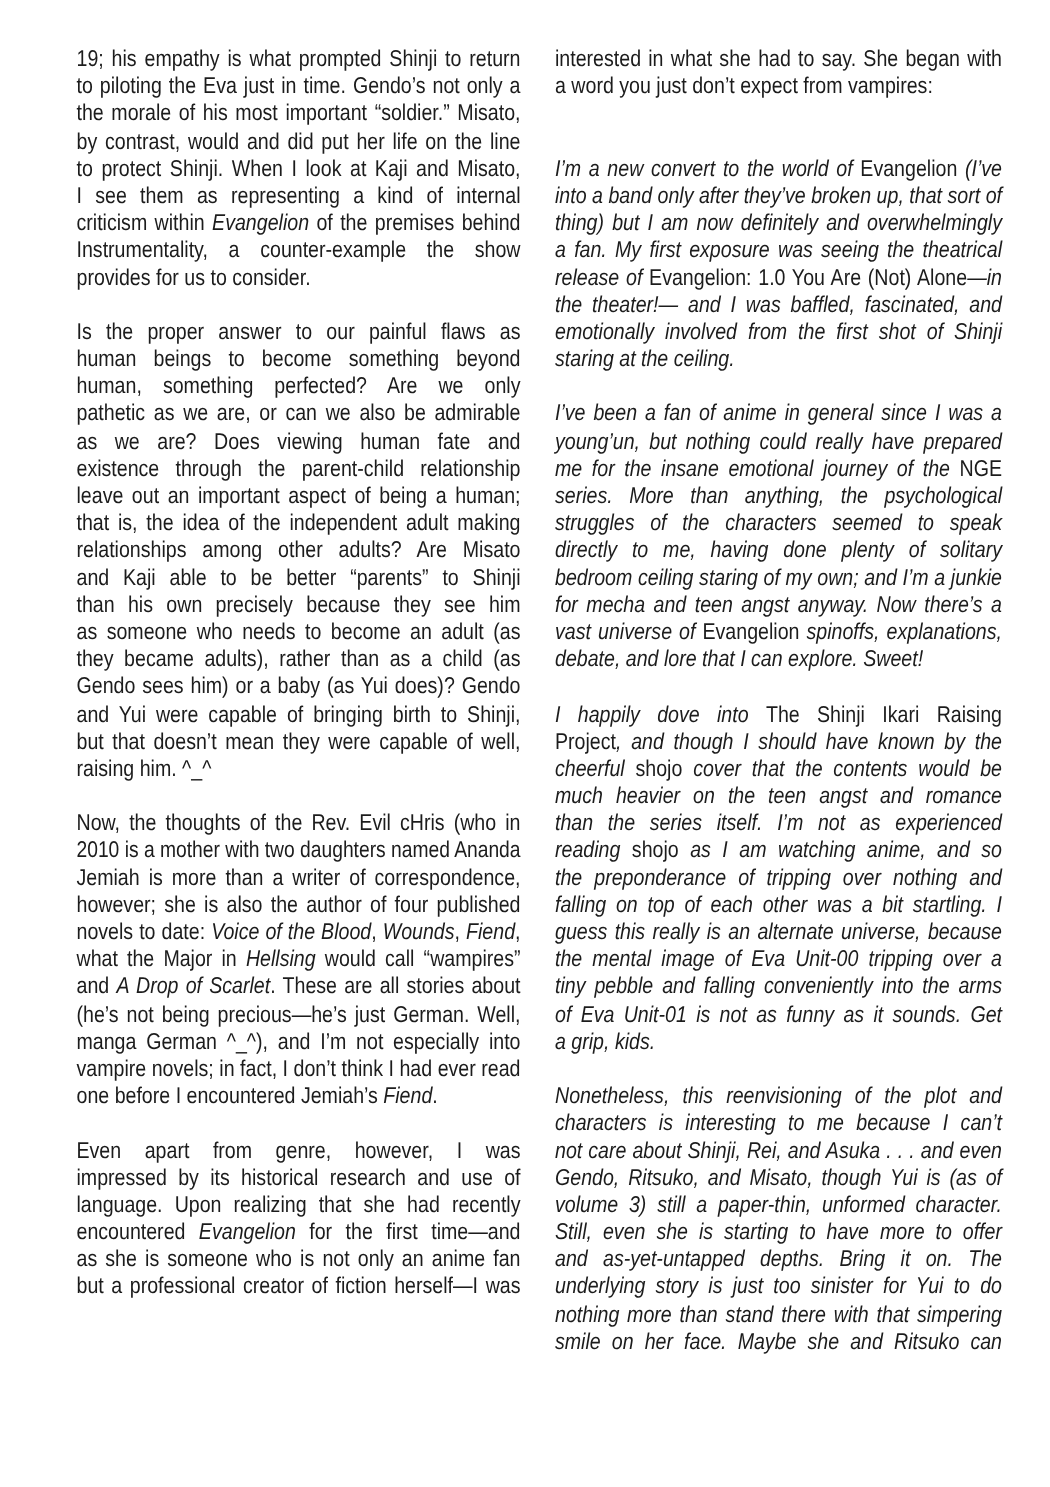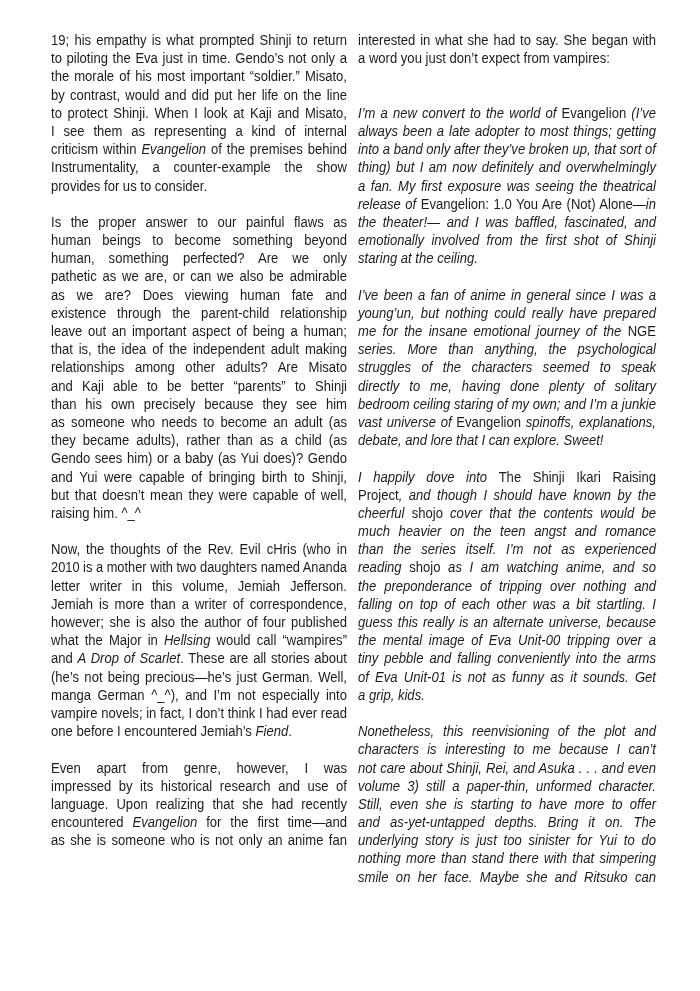--- a/index.html
+++ b/index.html
@@ -7,21 +7,21 @@
   .page { position: absolute; left: 0; top: 0; width: 700px; height: 991px; background: #fff; }
   .col {
     position: absolute;
     top: 31px;
     font-family: "Liberation Sans", sans-serif;
     font-size: 15.2px;
     line-height: 18.2px;
     color: #1c1c1c;
   }
   .col-left { left: 51px; width: 296px; }
-  .col-right { left: 358px; width: 298px; }
+  .col-right { left: 370px; width: 298px; }
   .line {
     display: block;
     height: 18.2px;
     white-space: nowrap;
     overflow: visible;
   }
   .line .inner {
     display: inline-block;
     transform-origin: 0 0;
     white-space: nowrap;
@@ -63,66 +63,67 @@
         <div class="line"><span class="inner" style="word-spacing: 3.97833px; transform: scaleX(0.859996);"><span class="up">they became adults), rather than as a child (as</span></span></div>
         <div class="line"><span class="inner" style="word-spacing: 1.12657px; transform: scaleX(0.859996);"><span class="up">Gendo sees him) or a baby (as Yui does)? Gendo</span></span></div>
         <div class="line"><span class="inner" style="word-spacing: 3.48029px; transform: scaleX(0.859996);"><span class="up">and Yui were capable of bringing birth to Shinji,</span></span></div>
         <div class="line"><span class="inner" style="word-spacing: 2.3924px; transform: scaleX(0.859996);"><span class="up">but that doesn’t mean they were capable of well,</span></span></div>
         <div class="line"><span class="inner" style="transform: scaleX(0.86);"><span class="up">raising him. ^_^</span></span></div>
       </div>
       <div class="blank"></div>
       <div>
         <div class="line"><span class="inner" style="word-spacing: 2.82102px; transform: scaleX(0.859996);"><span class="up">Now, the thoughts of the Rev. Evil cHris (who in</span></span></div>
         <div class="line"><span class="inner" style="transform: scaleX(0.844771);"><span class="up">2010 is a mother with two daughters named Ananda</span></span></div>
-        <div class="line"><span class="inner" style="word-spacing: 7.32788px; transform: scaleX(0.859996);"><span class="up">letter writer in this volume, Jemiah Jefferson.</span></span></div>
         <div class="line"><span class="inner" style="word-spacing: 2.74086px; transform: scaleX(0.859996);"><span class="up">Jemiah is more than a writer of correspondence,</span></span></div>
         <div class="line"><span class="inner" style="word-spacing: 2.18146px; transform: scaleX(0.859996);"><span class="up">however; she is also the author of four published</span></span></div>
+        <div class="line"><span class="inner" style="word-spacing: 0.449037px; transform: scaleX(0.860074);"><span class="up">novels to date: </span><span class="it">Voice of the Blood</span><span class="up">, </span><span class="it">Wounds</span><span class="up">, </span><span class="it">Fiend</span><span class="up">,</span></span></div>
         <div class="line"><span class="inner" style="word-spacing: 2.86363px; transform: scaleX(0.859996);"><span class="up">what the Major in </span><span class="it">Hellsing</span><span class="up"> would call “wampires”</span></span></div>
         <div class="line"><span class="inner" style="word-spacing: 1.37831px; transform: scaleX(0.859957);"><span class="up">and </span><span class="it">A Drop of Scarlet</span><span class="up">. These are all stories about</span></span></div>
         <div class="line"><span class="inner" style="word-spacing: 1.92945px; transform: scaleX(0.859996);"><span class="up">(he’s not being precious—he’s just German. Well,</span></span></div>
         <div class="line"><span class="inner" style="word-spacing: 3.3547px; transform: scaleX(0.860035);"><span class="up">manga German ^_^), and I’m not especially into</span></span></div>
         <div class="line"><span class="inner" style="word-spacing: 0.0592297px; transform: scaleX(0.859996);"><span class="up">vampire novels; in fact, I don’t think I had ever read</span></span></div>
         <div class="line"><span class="inner" style="transform: scaleX(0.86);"><span class="up">one before I encountered Jemiah’s </span><span class="it">Fiend</span><span class="up">.</span></span></div>
       </div>
       <div class="blank"></div>
       <div>
         <div class="line"><span class="inner" style="word-spacing: 14.0284px; transform: scaleX(0.859996);"><span class="up">Even apart from genre, however, I was</span></span></div>
         <div class="line"><span class="inner" style="word-spacing: 4.5489px; transform: scaleX(0.859996);"><span class="up">impressed by its historical research and use of</span></span></div>
         <div class="line"><span class="inner" style="word-spacing: 5.15601px; transform: scaleX(0.859996);"><span class="up">language. Upon realizing that she had recently</span></span></div>
         <div class="line"><span class="inner" style="word-spacing: 6.19033px; transform: scaleX(0.859996);"><span class="up">encountered </span><span class="it">Evangelion</span><span class="up"> for the first time—and</span></span></div>
         <div class="line"><span class="inner" style="word-spacing: 2.08423px; transform: scaleX(0.859996);"><span class="up">as she is someone who is not only an anime fan</span></span></div>
+        <div class="line"><span class="inner" style="word-spacing: 1.65381px; transform: scaleX(0.859996);"><span class="up">but a professional creator of fiction herself—I was</span></span></div>
       </div>
     </div>
   <div class="col col-right" id="col-right">
       <div>
         <div class="line"><span class="inner" style="word-spacing: 1.38324px; transform: scaleX(0.85999);"><span class="up">interested in what she had to say. She began with</span></span></div>
         <div class="line"><span class="inner" style="transform: scaleX(0.86);"><span class="up">a word you just don’t expect from vampires:</span></span></div>
       </div>
       <div class="blank"></div>
       <div class="blank"></div>
       <div>
         <div class="line"><span class="inner" style="word-spacing: 1.73046px; transform: scaleX(0.85999);"><span class="it">I’m a new convert to the world of </span><span class="up">Evangelion</span><span class="it"> (I’ve</span></span></div>
-        <div class="line"><span class="inner" style="word-spacing: 1.52098px; transform: scaleX(0.85999);"><span class="it">always been a late adopter to most things; getting</span></span></div>
         <div class="line"><span class="inner" style="word-spacing: 0.0355378px; transform: scaleX(0.85999);"><span class="it">into a band only after they’ve broken up, that sort of</span></span></div>
         <div class="line"><span class="inner" style="word-spacing: 2.10434px; transform: scaleX(0.860029);"><span class="it">thing) but I am now definitely and overwhelmingly</span></span></div>
         <div class="line"><span class="inner" style="word-spacing: 2.15966px; transform: scaleX(0.85999);"><span class="it">a fan. My first exposure was seeing the theatrical</span></span></div>
         <div class="line"><span class="inner" style="word-spacing: 1.01059px; transform: scaleX(0.85999);"><span class="it">release of </span><span class="up">Evangelion: 1.0 You Are (Not) Alone</span><span class="it">—in</span></span></div>
         <div class="line"><span class="inner" style="word-spacing: 3.42577px; transform: scaleX(0.860029);"><span class="it">the theater!— and I was baffled, fascinated, and</span></span></div>
         <div class="line"><span class="inner" style="word-spacing: 4.27845px; transform: scaleX(0.860029);"><span class="it">emotionally involved from the first shot of Shinji</span></span></div>
         <div class="line"><span class="inner" style="transform: scaleX(0.86);"><span class="it">staring at the ceiling.</span></span></div>
       </div>
       <div class="blank"></div>
       <div>
         <div class="line"><span class="inner" style="word-spacing: 1.95134px; transform: scaleX(0.85999);"><span class="it">I’ve been a fan of anime in general since I was a</span></span></div>
         <div class="line"><span class="inner" style="word-spacing: 3.00975px; transform: scaleX(0.85999);"><span class="it">young’un, but nothing could really have prepared</span></span></div>
         <div class="line"><span class="inner" style="word-spacing: 3.21239px; transform: scaleX(0.85999);"><span class="it">me for the insane emotional journey of the </span><span class="up">NGE</span></span></div>
         <div class="line"><span class="inner" style="word-spacing: 8.51795px; transform: scaleX(0.85999);"><span class="it">series. More than anything, the psychological</span></span></div>
         <div class="line"><span class="inner" style="word-spacing: 7.94204px; transform: scaleX(0.85999);"><span class="it">struggles of the characters seemed to speak</span></span></div>
         <div class="line"><span class="inner" style="word-spacing: 7.29184px; transform: scaleX(0.85999);"><span class="it">directly to me, having done plenty of solitary</span></span></div>
         <div class="line"><span class="inner" style="word-spacing: 0.138445px; transform: scaleX(0.85999);"><span class="it">bedroom ceiling staring of my own; and I’m a junkie</span></span></div>
+        <div class="line"><span class="inner" style="word-spacing: 2.33348px; transform: scaleX(0.85999);"><span class="it">for mecha and teen angst anyway. Now there’s a</span></span></div>
         <div class="line"><span class="inner" style="word-spacing: 1.2492px; transform: scaleX(0.860029);"><span class="it">vast universe of </span><span class="up">Evangelion</span><span class="it"> spinoffs, explanations,</span></span></div>
         <div class="line"><span class="inner" style="transform: scaleX(0.86);"><span class="it">debate, and lore that I can explore. Sweet!</span></span></div>
       </div>
       <div class="blank"></div>
       <div>
         <div class="line"><span class="inner" style="word-spacing: 9.21818px; transform: scaleX(0.85999);"><span class="it">I happily dove into </span><span class="up">The Shinji Ikari Raising</span></span></div>
         <div class="line"><span class="inner" style="word-spacing: 3.312px; transform: scaleX(0.85999);"><span class="up">Project</span><span class="it">, and though I should have known by the</span></span></div>
         <div class="line"><span class="inner" style="word-spacing: 4.14898px; transform: scaleX(0.85999);"><span class="it">cheerful </span><span class="up">shojo</span><span class="it"> cover that the contents would be</span></span></div>
         <div class="line"><span class="inner" style="word-spacing: 5.83871px; transform: scaleX(0.85999);"><span class="it">much heavier on the teen angst and romance</span></span></div>
         <div class="line"><span class="inner" style="word-spacing: 7.1713px; transform: scaleX(0.85999);"><span class="it">than the series itself. I’m not as experienced</span></span></div>
@@ -133,20 +134,21 @@
         <div class="line"><span class="inner" style="word-spacing: 3.63622px; transform: scaleX(0.85999);"><span class="it">the mental image of Eva Unit-00 tripping over a</span></span></div>
         <div class="line"><span class="inner" style="word-spacing: 2.70479px; transform: scaleX(0.85999);"><span class="it">tiny pebble and falling conveniently into the arms</span></span></div>
         <div class="line"><span class="inner" style="word-spacing: 2.99335px; transform: scaleX(0.85999);"><span class="it">of Eva Unit-01 is not as funny as it sounds. Get</span></span></div>
         <div class="line"><span class="inner" style="transform: scaleX(0.86);"><span class="it">a grip, kids.</span></span></div>
       </div>
       <div class="blank"></div>
       <div>
         <div class="line"><span class="inner" style="word-spacing: 5.96808px; transform: scaleX(0.85999);"><span class="it">Nonetheless, this reenvisioning of the plot and</span></span></div>
         <div class="line"><span class="inner" style="word-spacing: 5.36327px; transform: scaleX(0.85999);"><span class="it">characters is interesting to me because I can’t</span></span></div>
         <div class="line"><span class="inner" style="word-spacing: 0.466966px; transform: scaleX(0.85999);"><span class="it">not care about Shinji, Rei, and Asuka . . . and even</span></span></div>
+        <div class="line"><span class="inner" style="word-spacing: 2.68505px; transform: scaleX(0.85999);"><span class="it">Gendo, Ritsuko, and Misato, though Yui is (as of</span></span></div>
         <div class="line"><span class="inner" style="word-spacing: 4.14777px; transform: scaleX(0.85999);"><span class="it">volume 3) still a paper-thin, unformed character.</span></span></div>
         <div class="line"><span class="inner" style="word-spacing: 4.26518px; transform: scaleX(0.85999);"><span class="it">Still, even she is starting to have more to offer</span></span></div>
         <div class="line"><span class="inner" style="word-spacing: 7.65558px; transform: scaleX(0.85999);"><span class="it">and as-yet-untapped depths. Bring it on. The</span></span></div>
         <div class="line"><span class="inner" style="word-spacing: 3.70268px; transform: scaleX(0.85999);"><span class="it">underlying story is just too sinister for Yui to do</span></span></div>
         <div class="line"><span class="inner" style="word-spacing: 1.86104px; transform: scaleX(0.860029);"><span class="it">nothing more than stand there with that simpering</span></span></div>
         <div class="line"><span class="inner" style="word-spacing: 4.3745px; transform: scaleX(0.85999);"><span class="it">smile on her face. Maybe she and Ritsuko can</span></span></div>
       </div>
     </div>
 </div>
 

